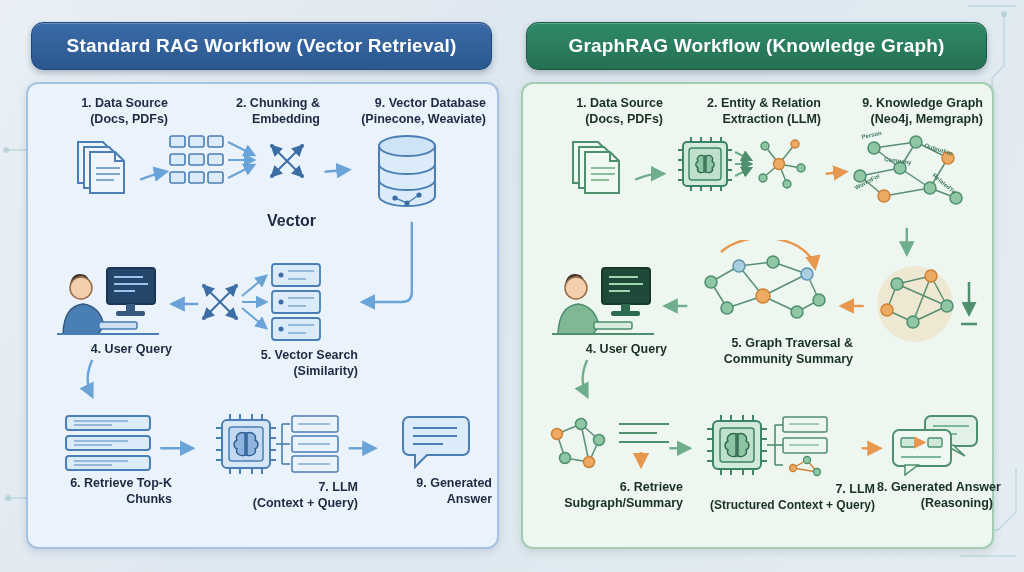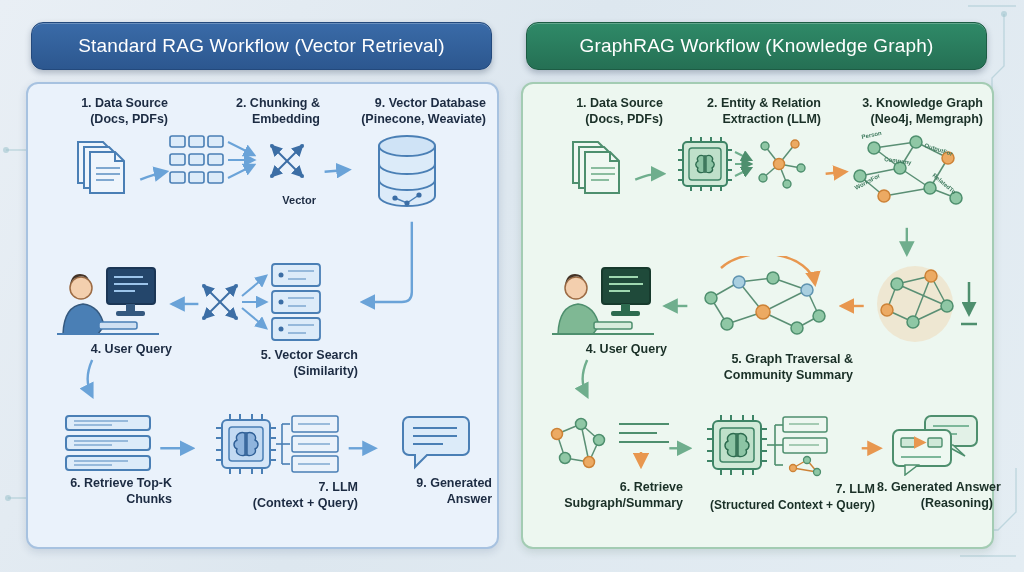--- a/index.html
+++ b/index.html
@@ -7,36 +7,36 @@
     width:1024px;height:572px;overflow:hidden;
     font-family:"Liberation Sans","DejaVu Sans",sans-serif;
     background:linear-gradient(120deg,#e9eff5 0%,#dde7ef 45%,#e4edf3 100%);
   }
   .canvas{position:relative;width:1024px;height:572px;}
   .bgdeco{position:absolute;inset:0;pointer-events:none;}
   .cols{position:absolute;top:22px;left:26px;display:flex;gap:22px;}
   .col{width:473px;}
   .hdr{
     height:46px;border-radius:12px;display:flex;align-items:center;justify-content:center;
-    margin:0 7px 12px 5px;color:#ffffff;font-weight:normal;font-size:19px;letter-spacing:.2px;
+    margin:0 7px 12px 5px;color:#ffffff;font-weight:bold;font-size:19px;letter-spacing:.2px;
     box-shadow:0 3px 6px rgba(20,40,70,.28), inset 0 1px 0 rgba(255,255,255,.25);
   }
   .hdr.blue{background:linear-gradient(180deg,#3a6ba8,#2c578f);border:1px solid #23497c;}
   .hdr.green{background:linear-gradient(180deg,#2f8a68,#257054);border:1px solid #1d5c44;justify-content:center;}
   .pbody{position:relative;height:463px;border-radius:12px;}
   .pbody.blue{background:#eaf2fb;border:2px solid #a7c2e0;box-shadow:0 3px 8px rgba(30,60,100,.14);}
   .pbody.green{background:#edf7f0;border:2px solid #a3ccb3;box-shadow:0 3px 8px rgba(25,70,50,.14);}
   .connectors{position:absolute;inset:0;width:100%;height:100%;pointer-events:none;}
   .step{position:absolute;text-align:right;}
   .lbl{font-weight:bold;font-size:12.5px;color:#1c2b42;line-height:1.25;}
   .pbody.green .lbl{color:#1a3027;}
   .lbl span{display:block;white-space:nowrap;}
   .icon{display:flex;justify-content:center;align-items:center;margin-top:5px;}
   .icon.first{margin:0 0 4px 0;}
-  .caption{font-weight:bold;font-size:11px;color:#1c2b42;margin-top:2px;}
+  .caption{font-weight:bold;font-size:16px;color:#1c2b42;margin-top:20px;}
 </style>
 </head>
 <body>
 
 <div class="canvas">
 
   <svg width="0" height="0" style="position:absolute">
     <defs>
       <marker id="mb" viewBox="0 0 10 10" refX="8" refY="5" markerWidth="6.5" markerHeight="6.5" orient="auto-start-reverse">
           <path d="M0 0 L10 5 L0 10 z" fill="#6aa3d8"></path>
@@ -431,21 +431,21 @@
                   <circle cx="86" cy="46" r="4"></circle>
               </g>
               <circle cx="118" cy="12" r="4" fill="#ecaa63" stroke="#cd8236" stroke-width="1.4"></circle>
               <circle cx="102" cy="32" r="5.5" fill="#ecaa63" stroke="#cd8236" stroke-width="1.4"></circle>
             </svg>
           </div>
         </div>
 
         <div class="step" style="left:306px;top:12px;width:154px">
           <div class="lbl">
-            <span>3. Knowledge Graph</span>
+            <span>9. Knowledge Graph</span>
               <span>(Neo4j, Memgraph)</span>
           </div>
           <div class="icon">
             <svg width="124" height="88" viewBox="0 0 124 88">
               <g stroke="#5a8f74" stroke-width="1.5">
                 <line x1="30" y1="16" x2="72" y2="10"></line>
                   <line x1="72" y1="10" x2="104" y2="26"></line>
                 <line x1="30" y1="16" x2="56" y2="36"></line>
                   <line x1="72" y1="10" x2="56" y2="36"></line>
                 <line x1="56" y1="36" x2="16" y2="44"></line>
@@ -494,21 +494,21 @@
               <path d="M8 72 q1 -28 20 -30 q17 2 21 22 l-6 8 z" fill="#7fb894" stroke="#4e8f6e" stroke-width="1.5"></path>
               <rect x="44" y="60" width="38" height="7" rx="2" fill="#d8ecdd" stroke="#4e8f6e" stroke-width="1.5"></rect>
               <line x1="2" y1="72" x2="104" y2="72" stroke="#4e8f6e" stroke-width="2"></line>
             </svg>
           </div>
           <div class="lbl">
             <span>4. User Query</span>
           </div>
         </div>
 
-        <div class="step" style="left:150px;top:172px;width:180px">
+        <div class="step" style="left:150px;top:156px;width:180px">
           <div class="icon first">
             <svg width="140" height="92" viewBox="0 0 140 92">
               <path d="M28 12 A 52 34 0 0 1 122 28" fill="none" stroke="#e8974f" stroke-width="2.4" marker-end="url(#mo)"></path>
               <g stroke="#5a8f74" stroke-width="1.5">
                 <line x1="18" y1="42" x2="46" y2="26"></line>
                   <line x1="46" y1="26" x2="80" y2="22"></line>
                   <line x1="80" y1="22" x2="114" y2="34"></line>
                 <line x1="18" y1="42" x2="34" y2="68"></line>
                   <line x1="34" y1="68" x2="70" y2="56"></line>
                   <line x1="70" y1="56" x2="46" y2="26"></line>

